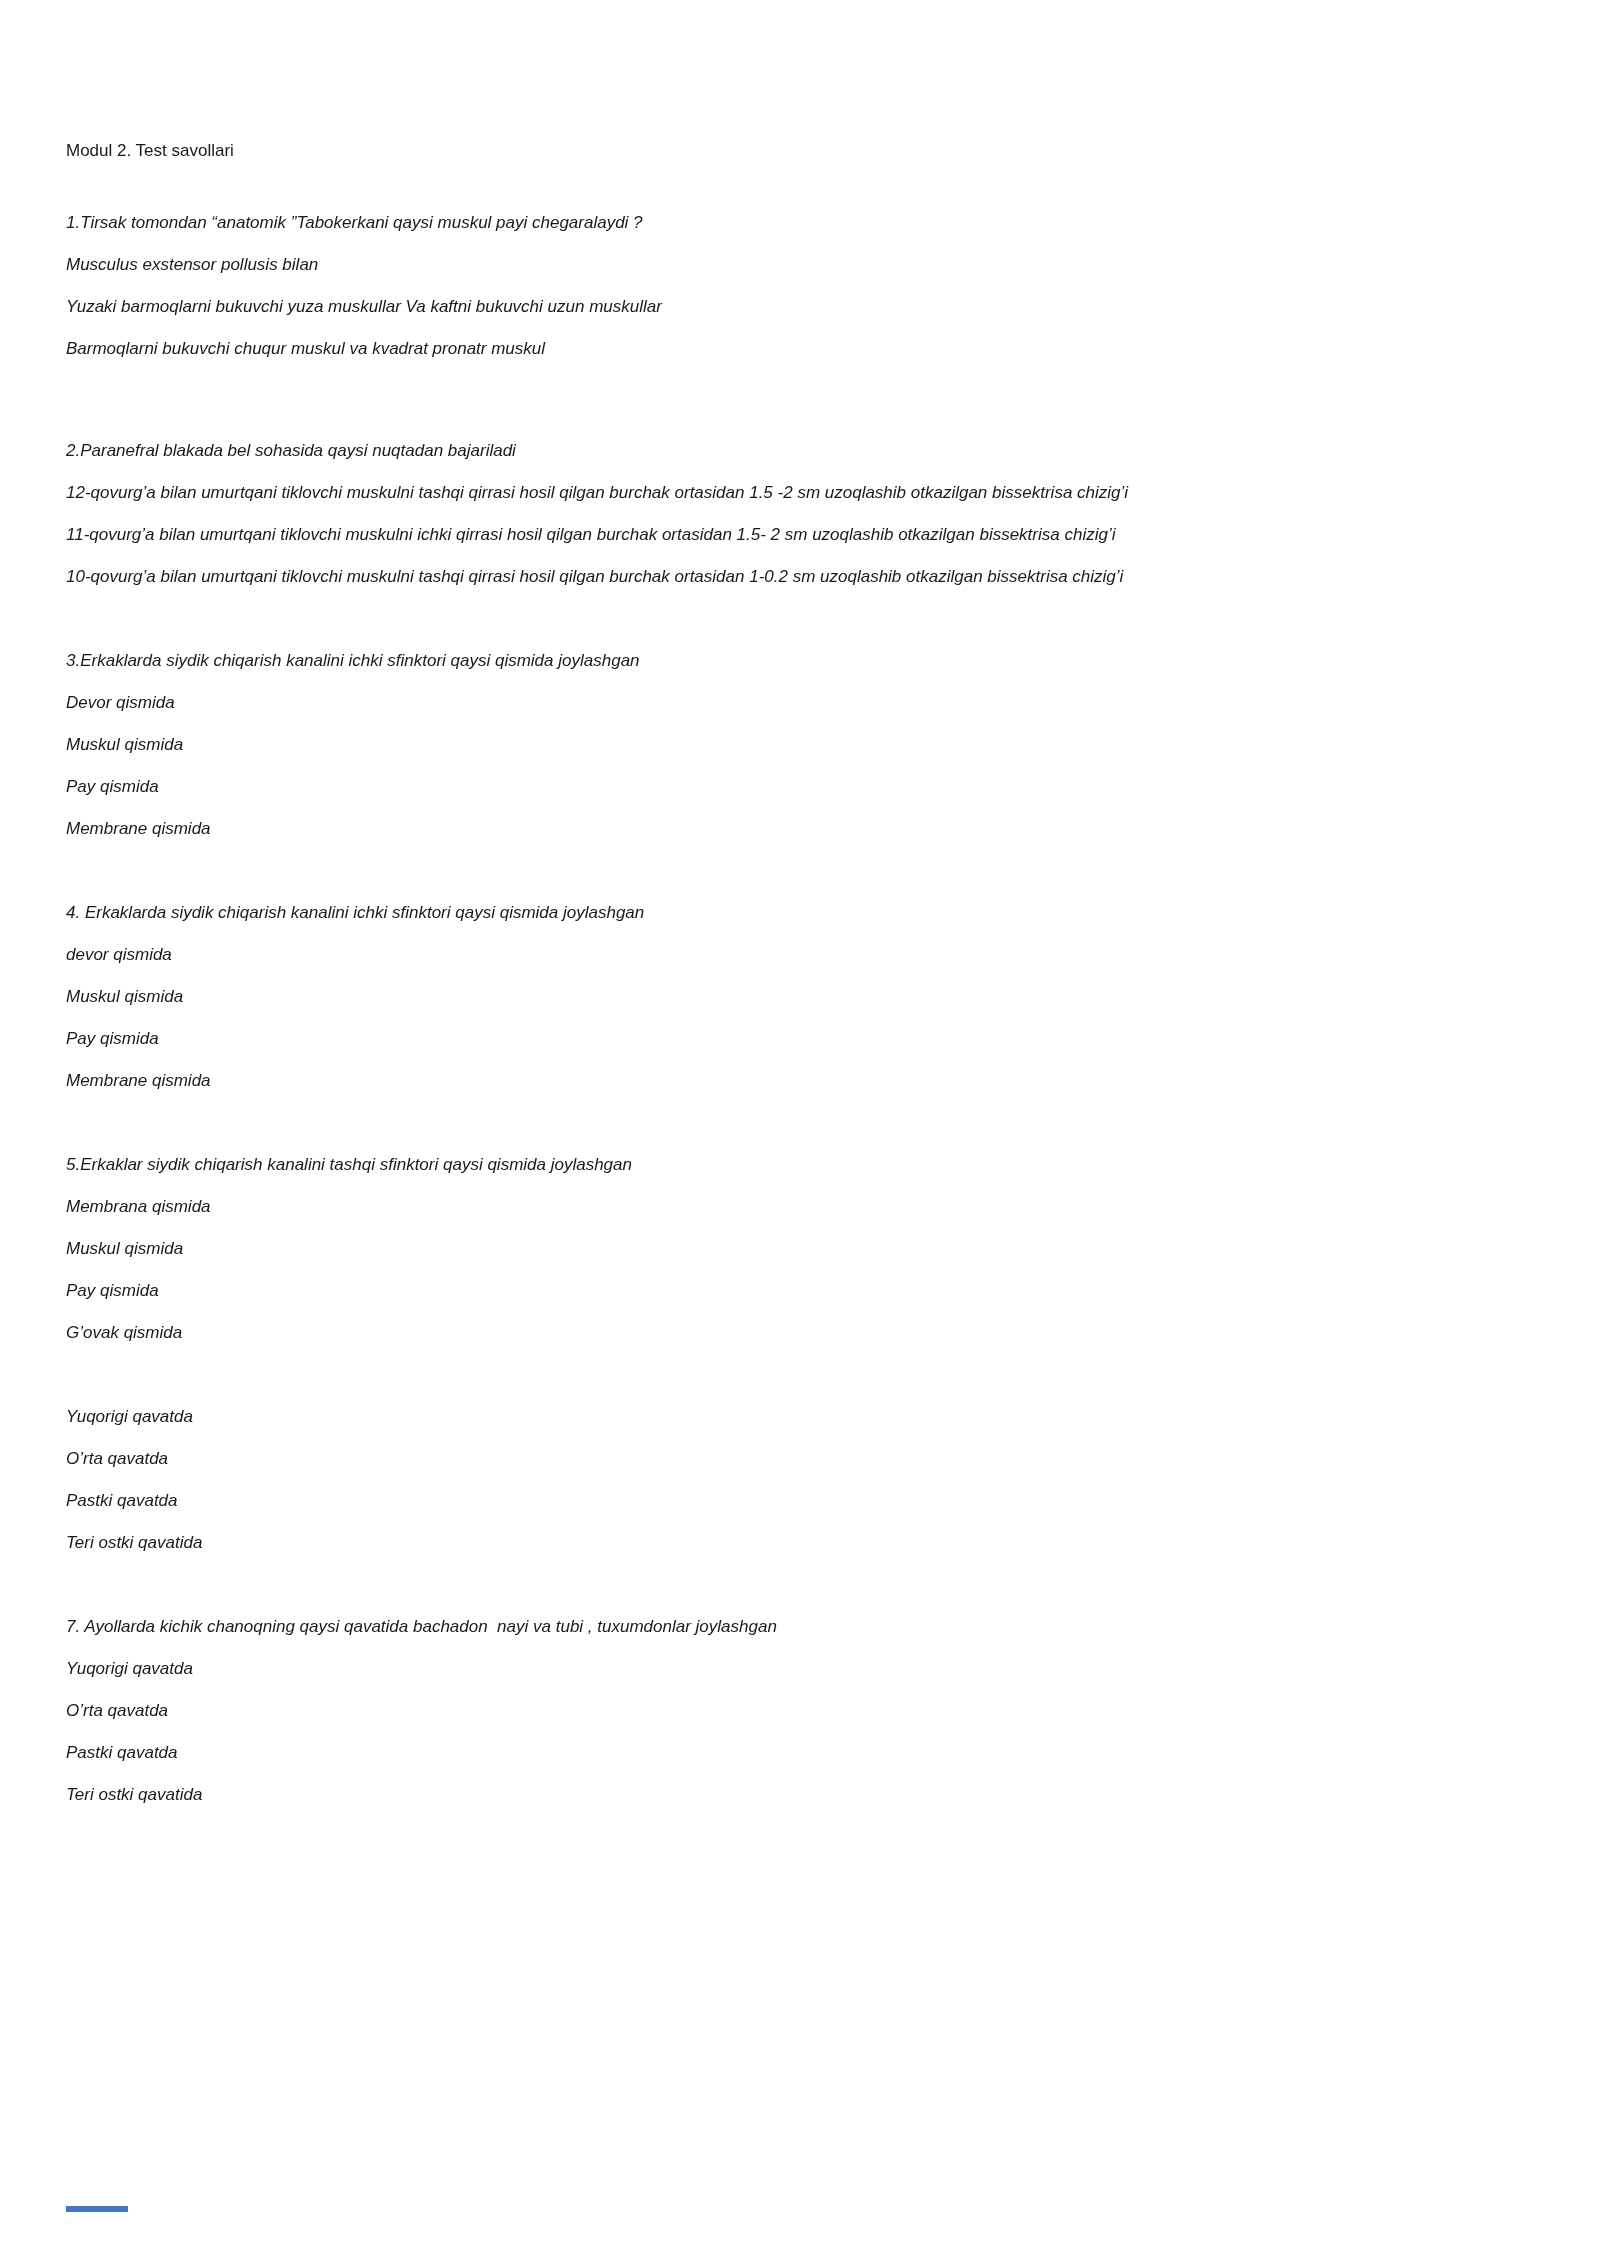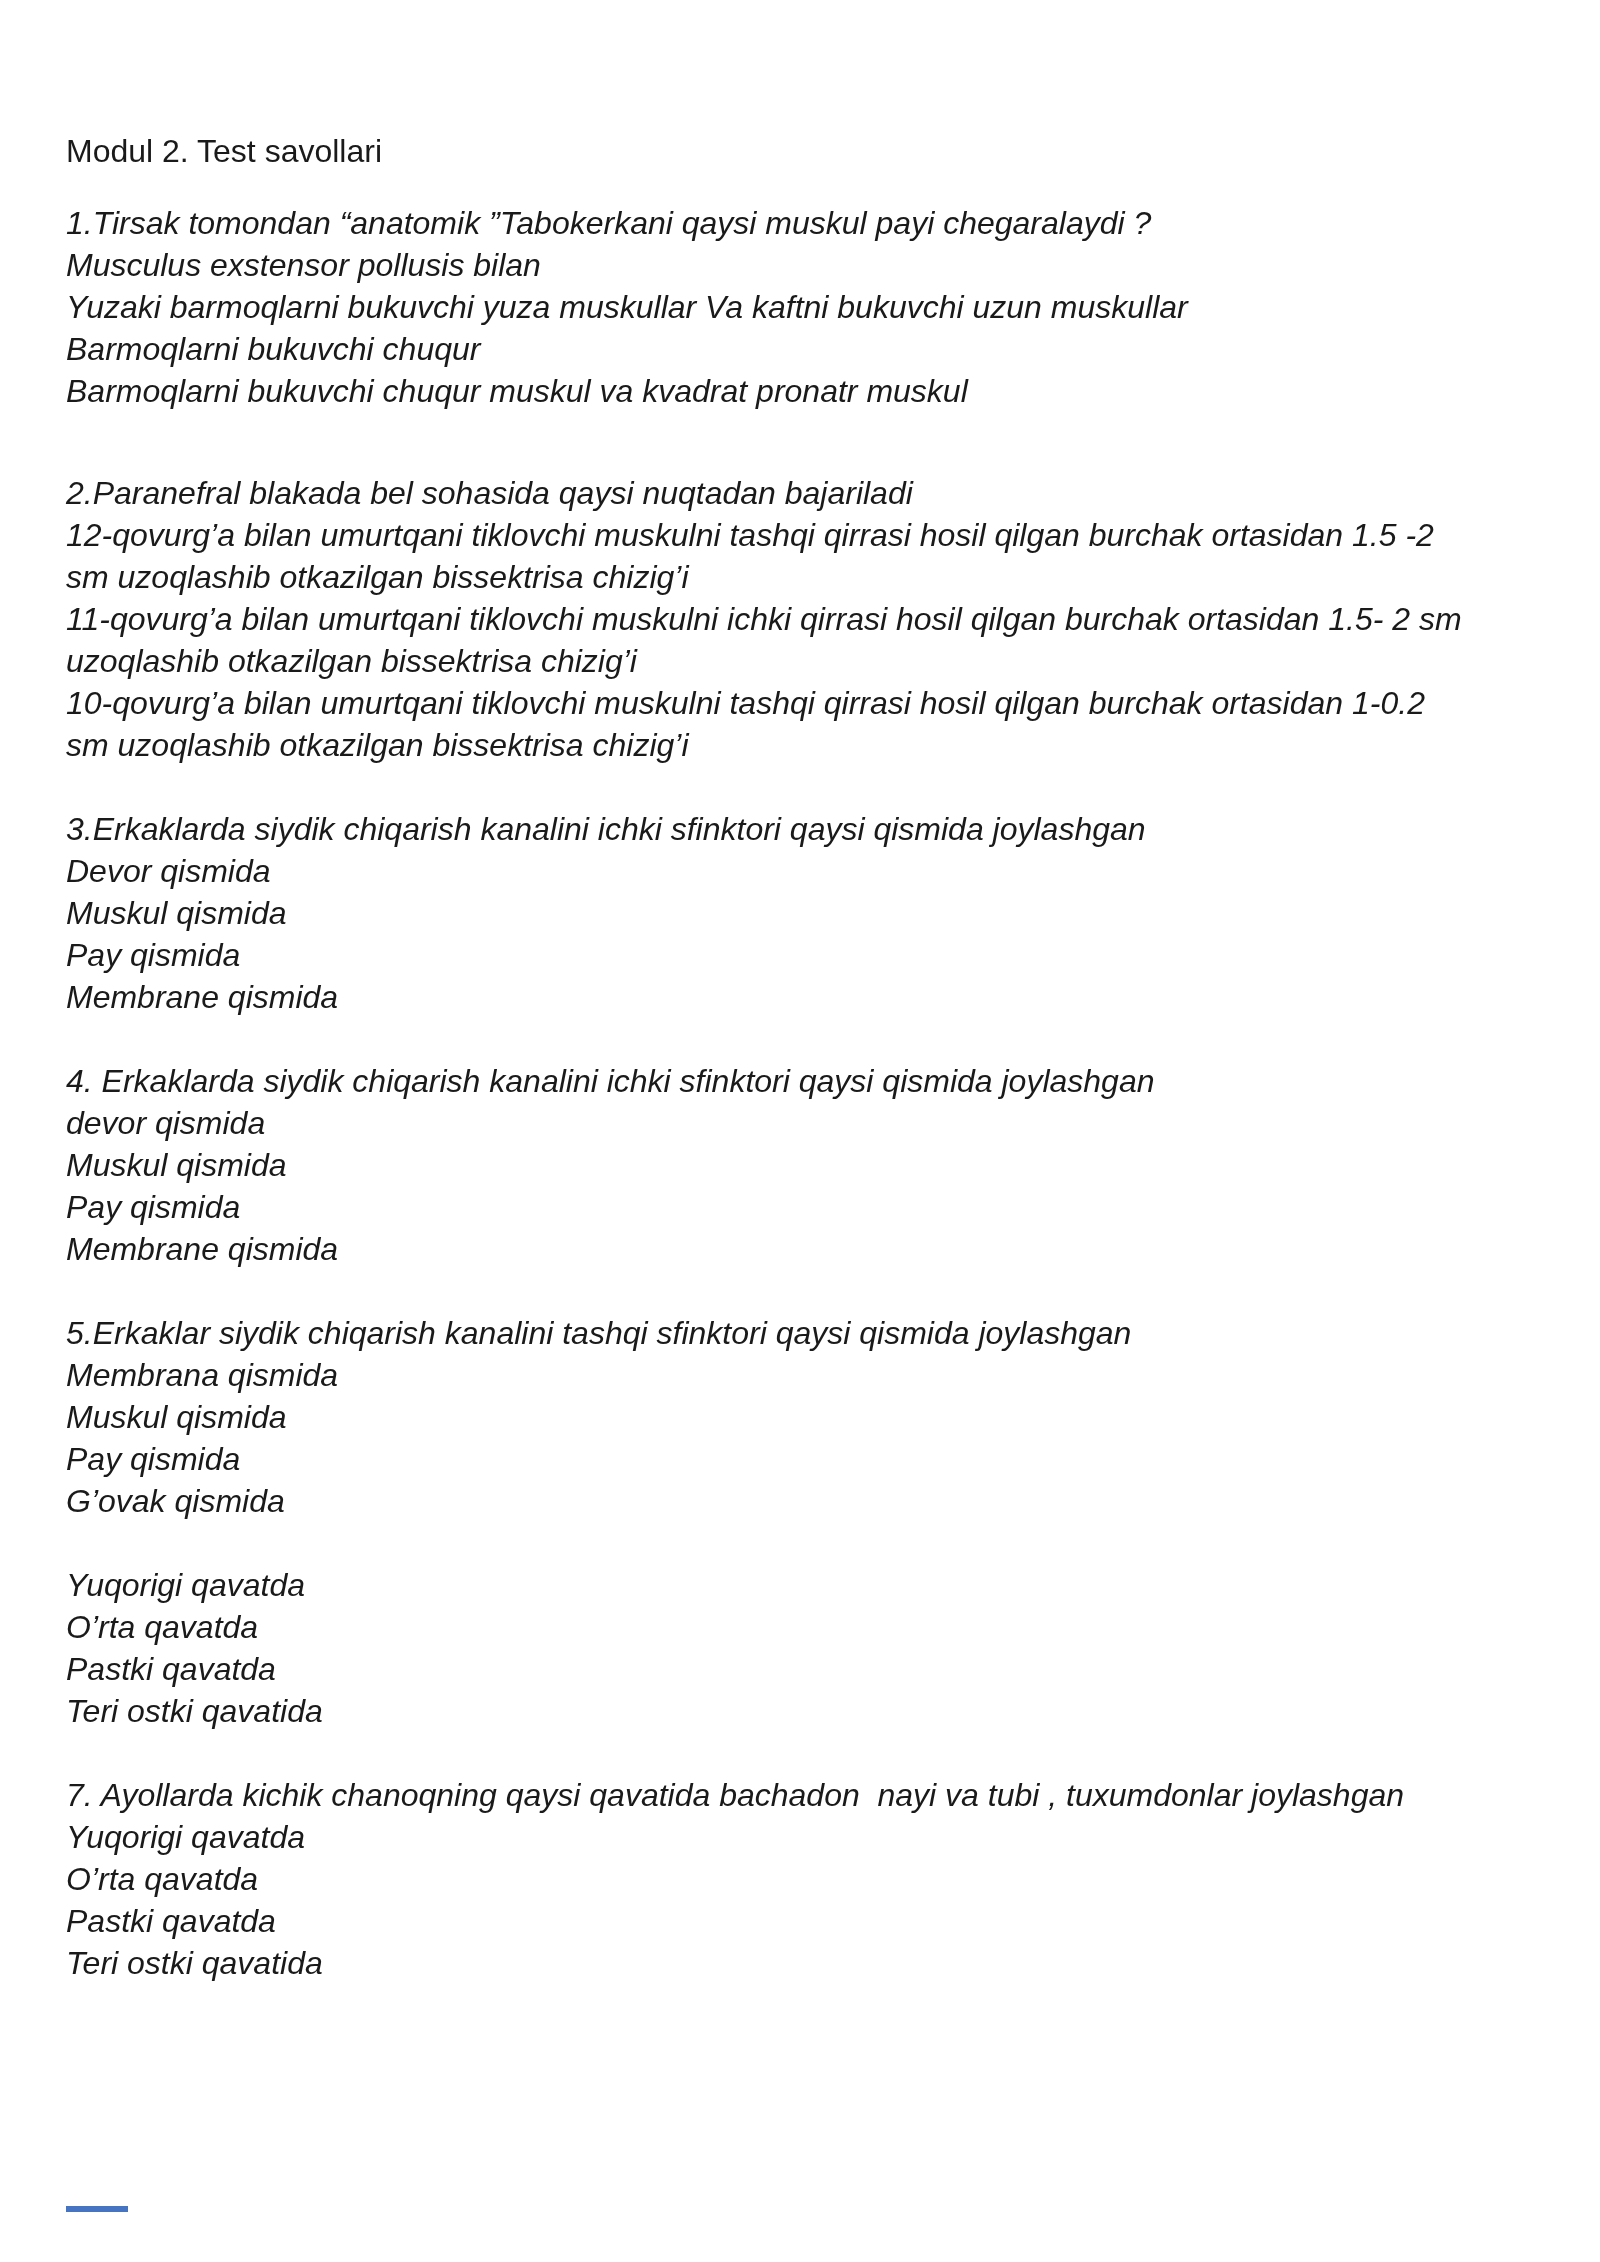--- a/index.html
+++ b/index.html
@@ -8,21 +8,21 @@
     background: #ffffff;
   }
   .page {
     position: relative;
     width: 1548px;
     min-height: 2262px;
     box-sizing: border-box;
     background: #ffffff;
     padding: 130px 84px 40px 66px;
     font-family: "Liberation Sans", "DejaVu Sans", sans-serif;
-    font-size: 32px;
+    font-size: 17px;
     line-height: 42px;
     color: #1a1a1a;
   }
   .line {
     margin: 0;
     white-space: pre-wrap;
     word-wrap: break-word;
   }
   .title {
     margin: 0 0 30px 0;
@@ -46,21 +46,20 @@
 <body>
 
 <div class="page" style="background: rgb(255, 255, 255); color: rgb(26, 26, 26);">
   <p class="line title">Modul 2. Test savollari</p>
 
   <div>
       <div class="qblock first">
         <p class="line">1.Tirsak tomondan “anatomik ”Tabokerkani qaysi muskul payi chegaralaydi ?</p>
         <p class="line">Musculus exstensor pollusis bilan</p>
         <p class="line">Yuzaki barmoqlarni bukuvchi yuza muskullar Va kaftni bukuvchi uzun muskullar</p>
-        <p class="line">Barmoqlarni bukuvchi chuqur</p>
         <p class="line">Barmoqlarni bukuvchi chuqur muskul va kvadrat pronatr muskul</p>
       </div>
       <div class="qblock">
         <p class="line">2.Paranefral blakada bel sohasida qaysi nuqtadan bajariladi</p>
         <p class="line">12-qovurg’a bilan umurtqani tiklovchi muskulni tashqi qirrasi hosil qilgan burchak ortasidan 1.5 -2 sm uzoqlashib otkazilgan bissektrisa chizig’i</p>
         <p class="line">11-qovurg’a bilan umurtqani tiklovchi muskulni ichki qirrasi hosil qilgan burchak ortasidan 1.5- 2 sm uzoqlashib otkazilgan bissektrisa chizig’i</p>
         <p class="line">10-qovurg’a bilan umurtqani tiklovchi muskulni tashqi qirrasi hosil qilgan burchak ortasidan 1-0.2 sm uzoqlashib otkazilgan bissektrisa chizig’i</p>
       </div>
       <div class="qblock">
         <p class="line">3.Erkaklarda siydik chiqarish kanalini ichki sfinktori qaysi qismida joylashgan</p>

